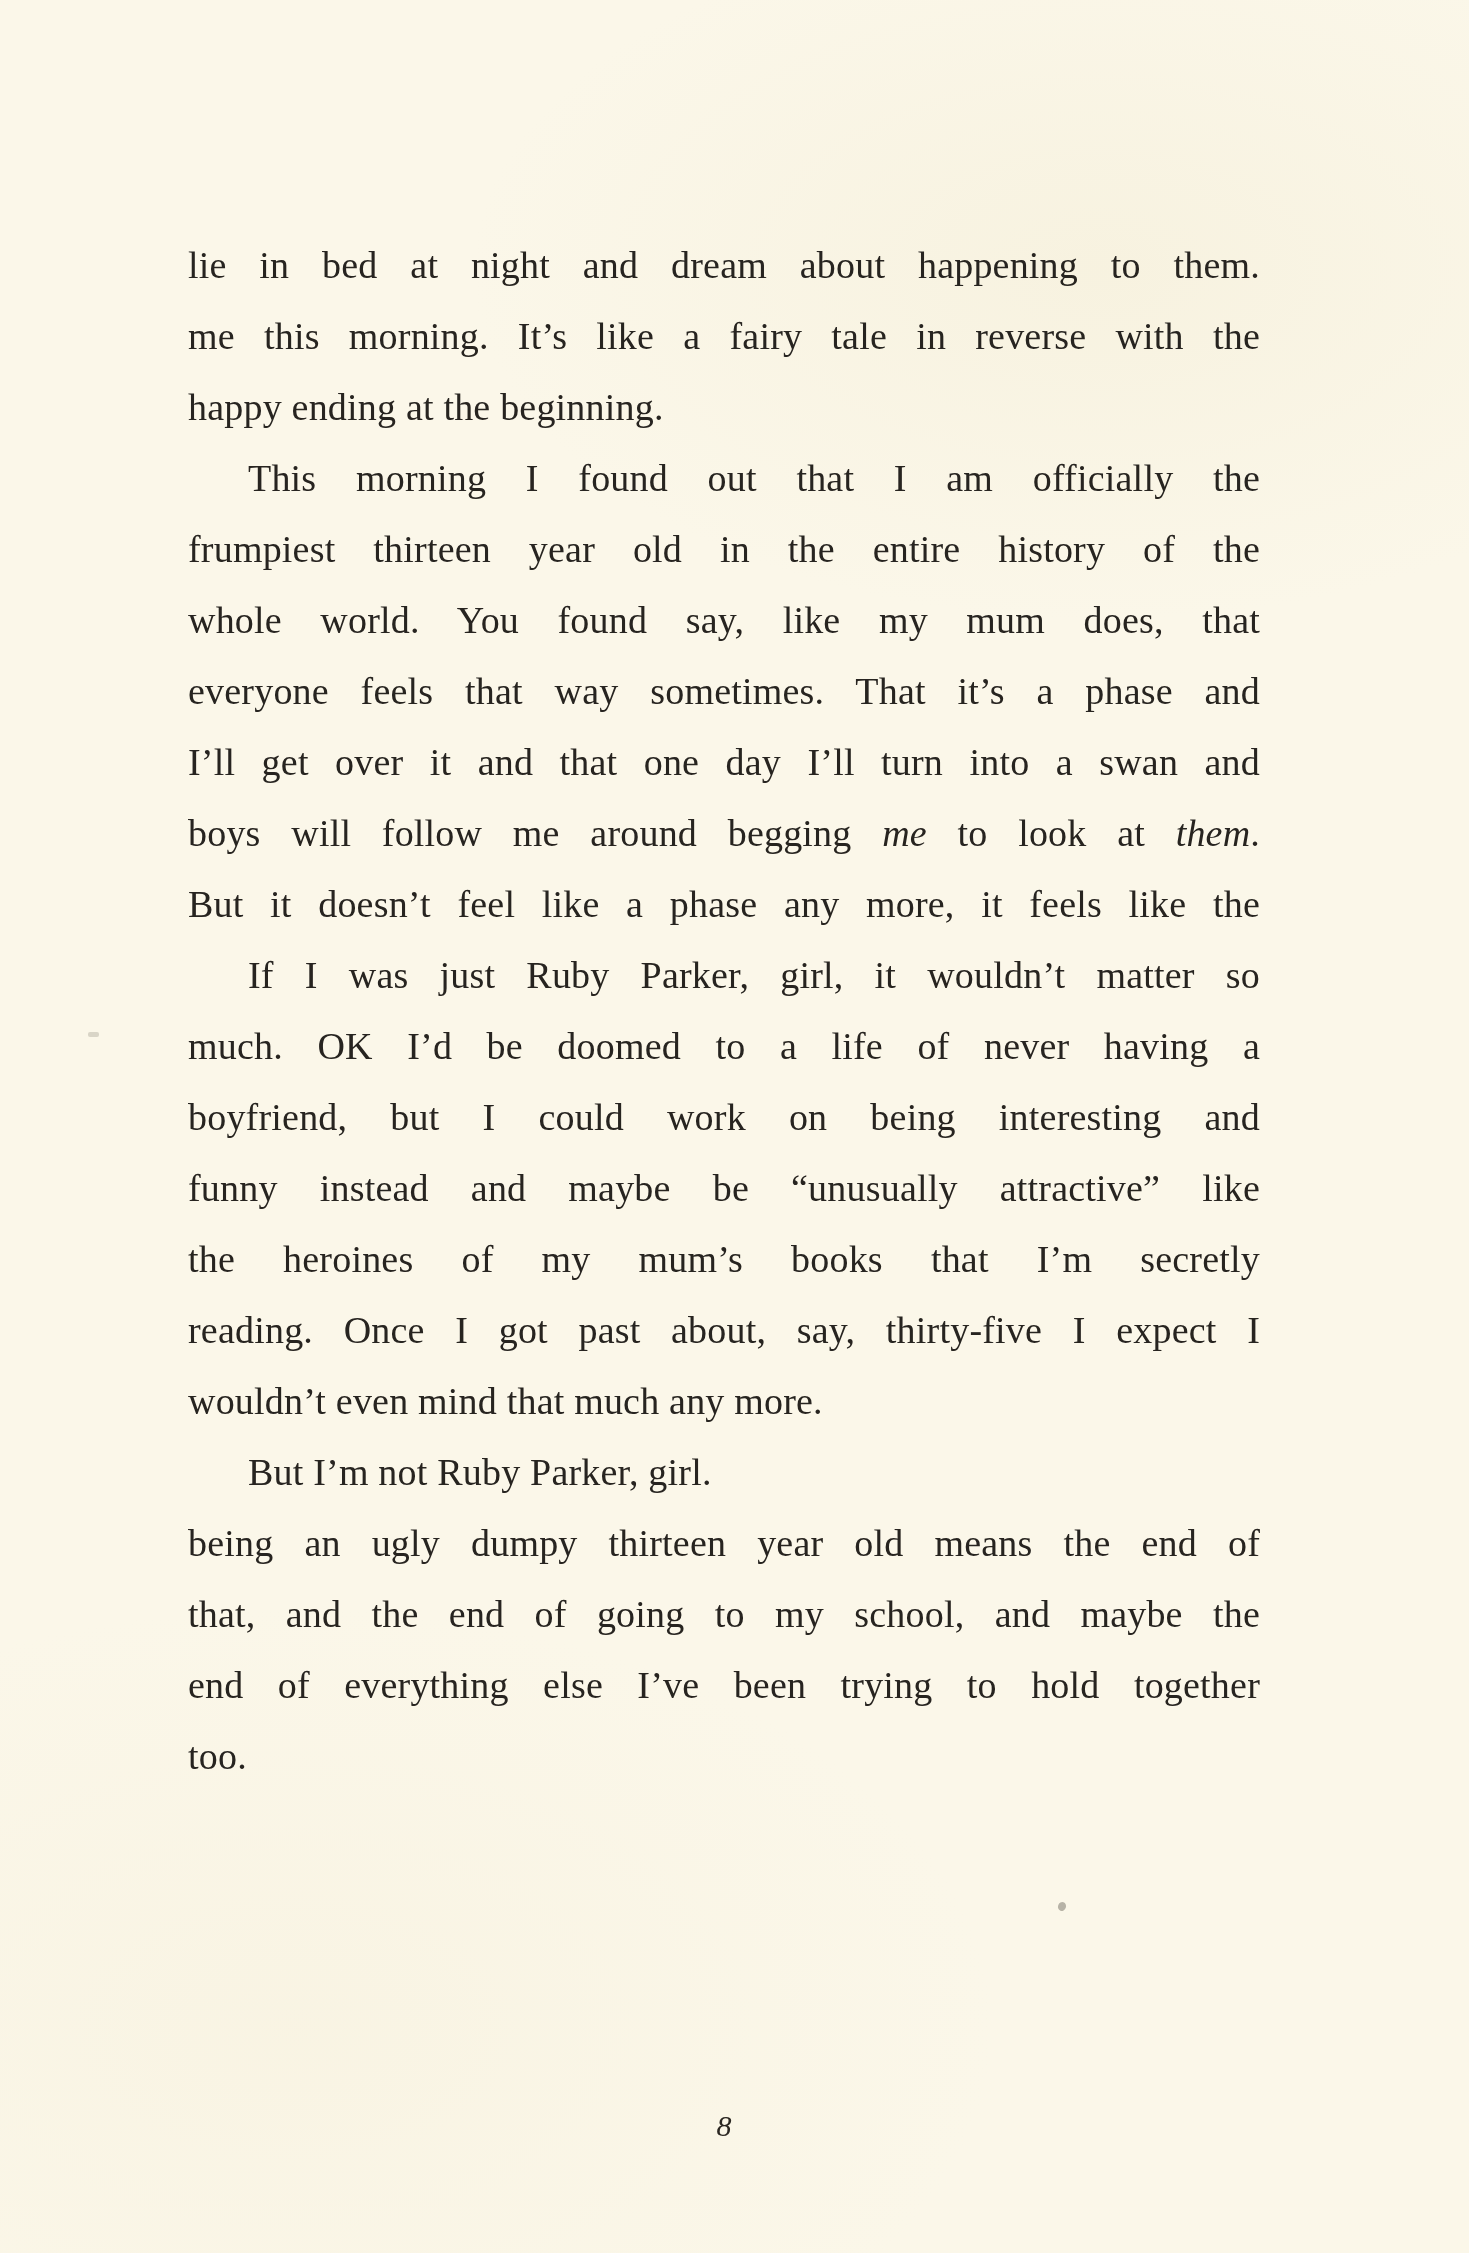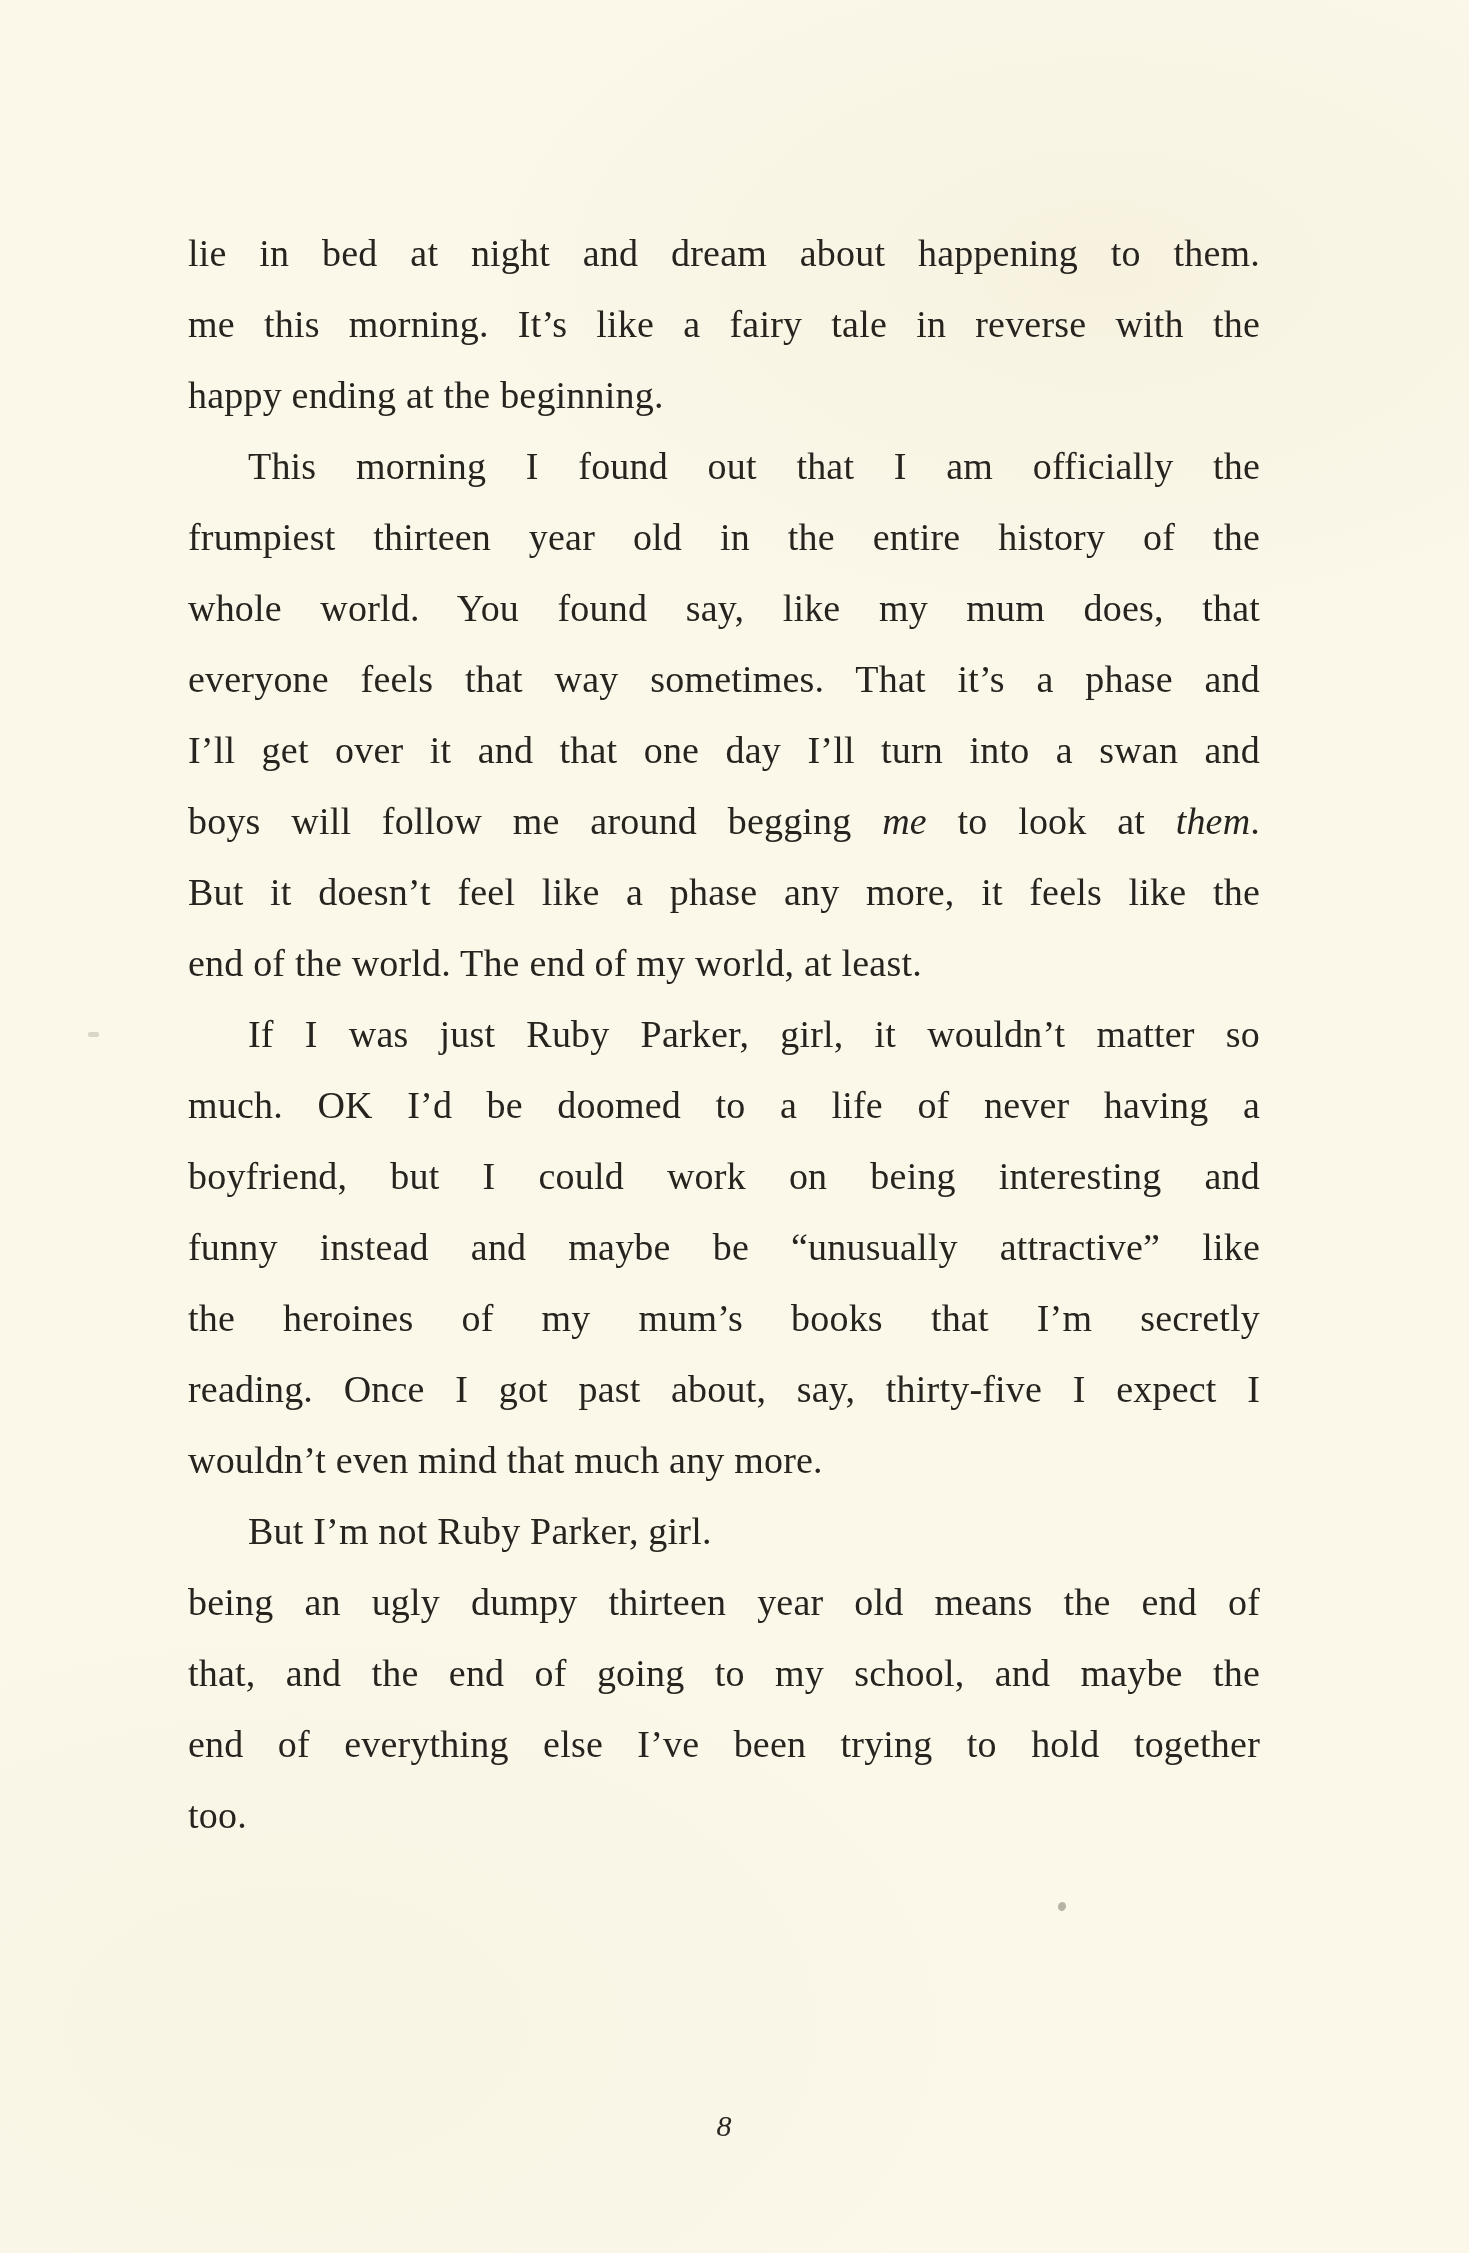--- a/index.html
+++ b/index.html
@@ -25,21 +25,21 @@
     position: absolute;
     inset: 0;
     background:
       radial-gradient(ellipse 900px 500px at 75% 12%, rgba(244,238,216,0.55), rgba(244,238,216,0) 70%),
       radial-gradient(ellipse 1000px 600px at 20% 90%, rgba(246,240,220,0.45), rgba(246,240,220,0) 70%);
     pointer-events: none;
   }
   .text-block {
     position: absolute;
     left: 188px;
-    top: 218px;
+    top: 230px;
     width: 1072px;
     font-size: 38px;
     line-height: 71px;
     letter-spacing: 0.2px;
   }
   .line {
     height: 71px;
     text-align: left;
   }
   .line.j {
@@ -98,21 +98,20 @@
         <div class="line"><span>happy ending at the beginning.</span></div>
       </div>
       <div class="paragraph">
         <div class="line j indent"><span>This morning I found out that I am officially the</span></div>
         <div class="line j"><span>frumpiest thirteen year old in the entire history of the</span></div>
         <div class="line j"><span>whole world. You found say, like my mum does, that</span></div>
         <div class="line j"><span>everyone feels that way sometimes. That it’s a phase and</span></div>
         <div class="line j"><span>I’ll get over it and that one day I’ll turn into a swan and</span></div>
         <div class="line j"><span>boys will follow me around begging </span><span class="it">me</span><span> to look at </span><span class="it">them</span><span>.</span></div>
         <div class="line j"><span>But it doesn’t feel like a phase any more, it feels like the</span></div>
-        <div class="line"><span>end of the world. The end of my world, at least.</span></div>
       </div>
       <div class="paragraph">
         <div class="line j indent"><span>If I was just Ruby Parker, girl, it wouldn’t matter so</span></div>
         <div class="line j"><span>much. OK I’d be doomed to a life of never having a</span></div>
         <div class="line j"><span>boyfriend, but I could work on being interesting and</span></div>
         <div class="line j"><span>funny instead and maybe be “unusually attractive” like</span></div>
         <div class="line j"><span>the heroines of my mum’s books that I’m secretly</span></div>
         <div class="line j"><span>reading. Once I got past about, say, thirty-five I expect I</span></div>
         <div class="line"><span>wouldn’t even mind that much any more.</span></div>
       </div>

